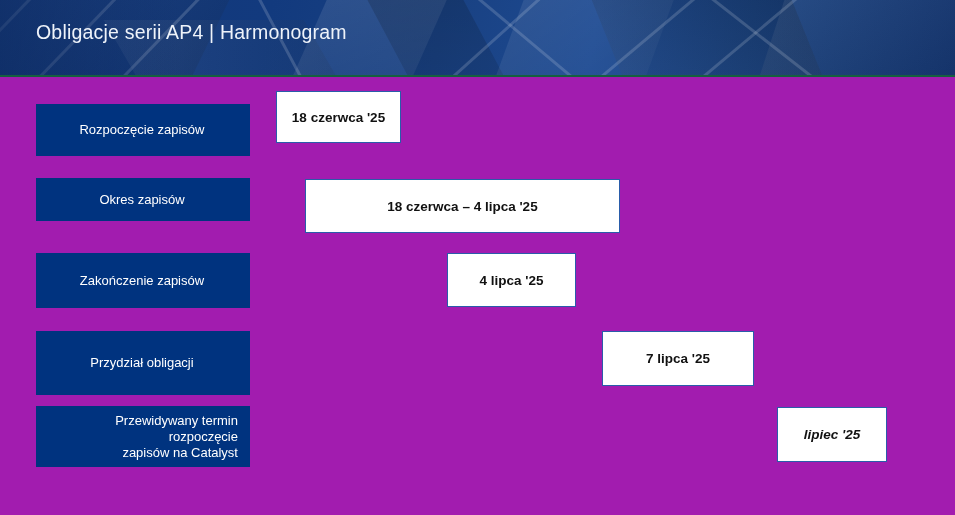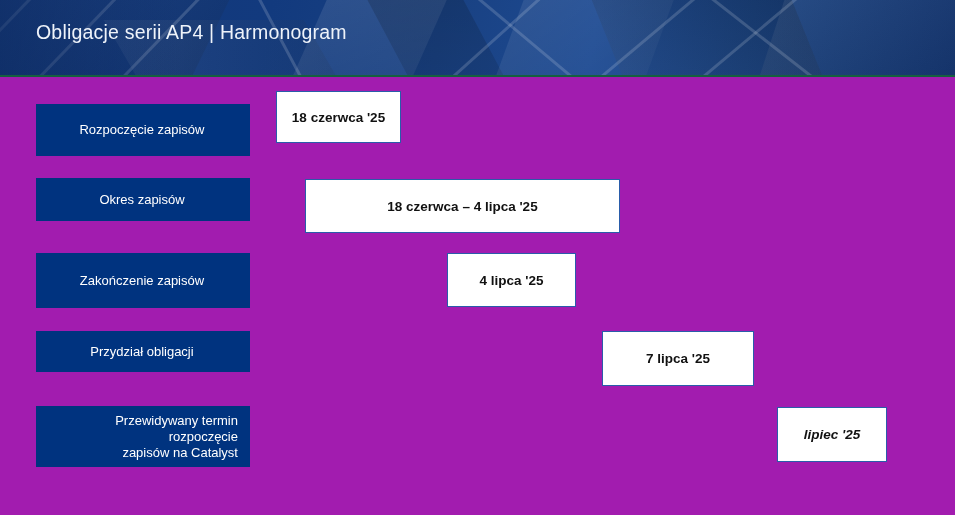--- a/index.html
+++ b/index.html
@@ -185,21 +185,21 @@
       <span>18 czerwca – 4 lipca '25</span>
     </div>
 
     <div class="label-box" id="lb2" style="left: 36px; top: 253px; width: 214px; height: 55px;">
       <span>Zakończenie zapisów</span>
     </div>
     <div class="date-box" id="db2" style="left: 447px; top: 253px; width: 129px; height: 54px;">
       <span>4 lipca '25</span>
     </div>
 
-    <div class="label-box" id="lb3" style="left: 36px; top: 331px; width: 214px; height: 41px;">
+    <div class="label-box" id="lb3" style="left: 36px; top: 331px; width: 214px; height: 64px;">
       <span>Przydział obligacji</span>
     </div>
     <div class="date-box" id="db3" style="left: 602px; top: 331px; width: 152px; height: 55px;">
       <span>7 lipca '25</span>
     </div>
 
     <div class="label-box" id="lb4" style="left: 36px; top: 406px; width: 214px; height: 61px;">
       <span>
         <span>Przewidywany termin rozpoczęcie</span><br>
         <span>zapisów na Catalyst</span>

